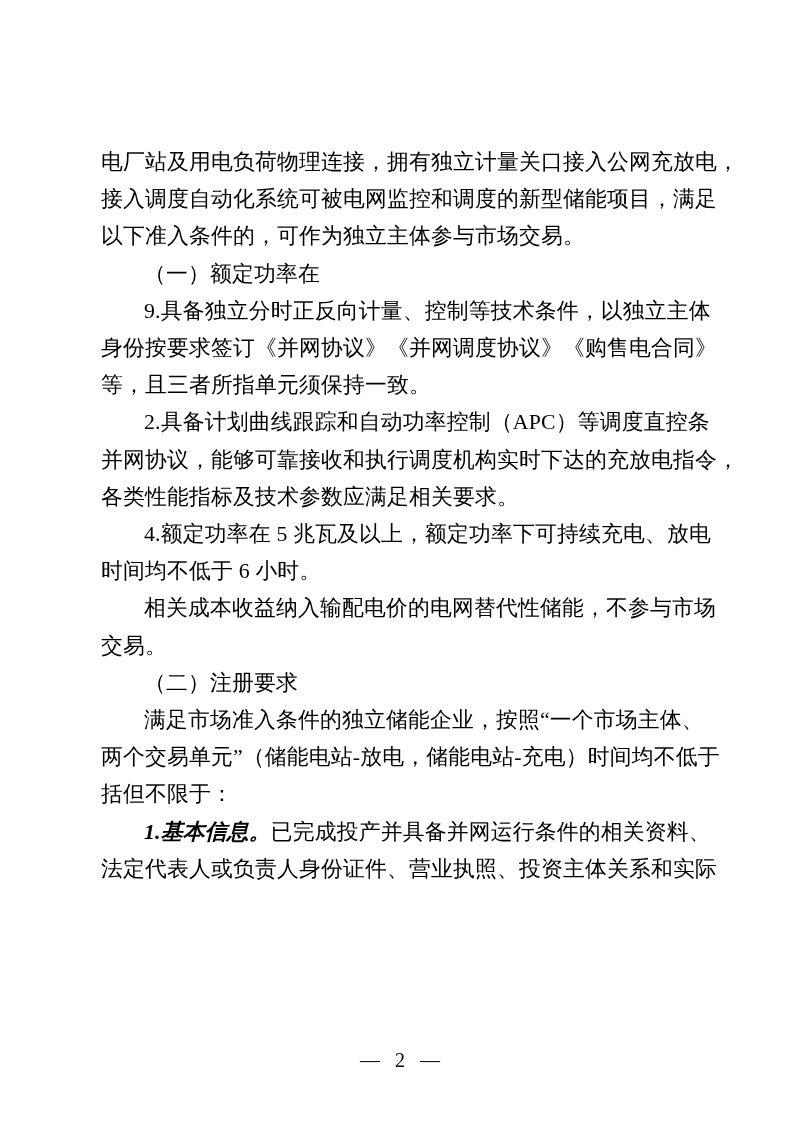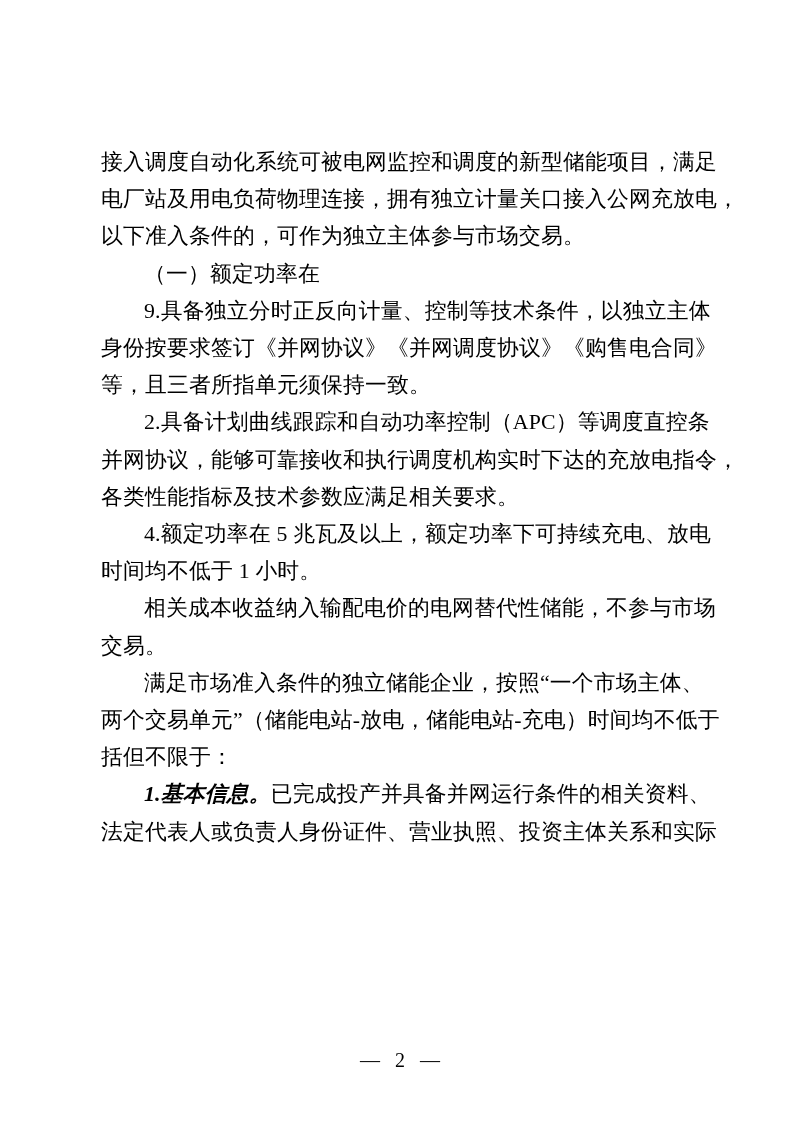--- a/index.html
+++ b/index.html
@@ -46,34 +46,35 @@
     gap: 15px;
     font-size: 20px;
     line-height: 28px;
   }
 </style>
 </head>
 <body>
 
 <div class="page">
   <div class="text-block">
+    <div class="line">电厂站及用电负荷物理连接，拥有独立计量关口接入公网充放电，</div>
     <div class="line">接入调度自动化系统可被电网监控和调度的新型储能项目，满足</div>
-    <div class="line">电厂站及用电负荷物理连接，拥有独立计量关口接入公网充放电，</div>
     <div class="line">以下准入条件的，可作为独立主体参与市场交易。</div>
     <div class="line indent">（一）额定功率在</div>
     <div class="line indent">9.具备独立分时正反向计量、控制等技术条件，以独立主体</div>
     <div class="line">身份按要求签订《并网协议》《并网调度协议》《购售电合同》</div>
     <div class="line">等，且三者所指单元须保持一致。</div>
     <div class="line indent">2.具备计划曲线跟踪和自动功率控制（APC）等调度直控条</div>
     <div class="line">并网协议，能够可靠接收和执行调度机构实时下达的充放电指令，</div>
     <div class="line">各类性能指标及技术参数应满足相关要求。</div>
     <div class="line indent">4.额定功率在 5 兆瓦及以上，额定功率下可持续充电、放电</div>
-    <div class="line">时间均不低于 1 小时。</div>
+    <div class="line">时间均不低于 6 小时。</div>
     <div class="line indent">相关成本收益纳入输配电价的电网替代性储能，不参与市场</div>
     <div class="line">交易。</div>
+    <div class="line indent">（二）注册要求</div>
     <div class="line indent">满足市场准入条件的独立储能企业，按照“一个市场主体、</div>
     <div class="line">两个交易单元”（储能电站-放电，储能电站-充电）时间均不低于</div>
     <div class="line">括但不限于：</div>
     <div class="line indent">
       <span class="bold">1.基本信息。</span><span>已完成投产并具备并网运行条件的相关资料、</span>
     </div>
     <div class="line">法定代表人或负责人身份证件、营业执照、投资主体关系和实际</div>
   </div>
 
   <div class="footer">

